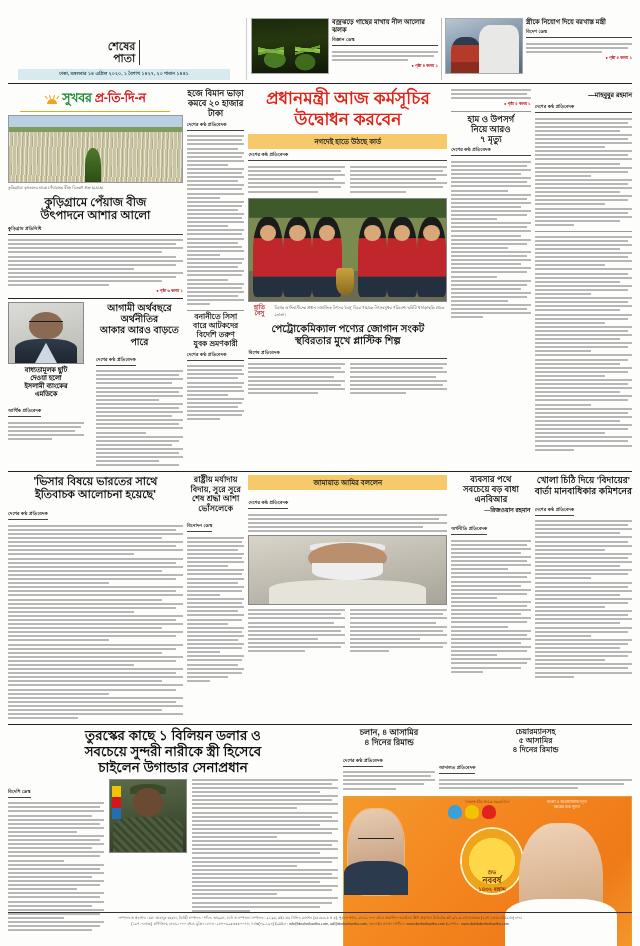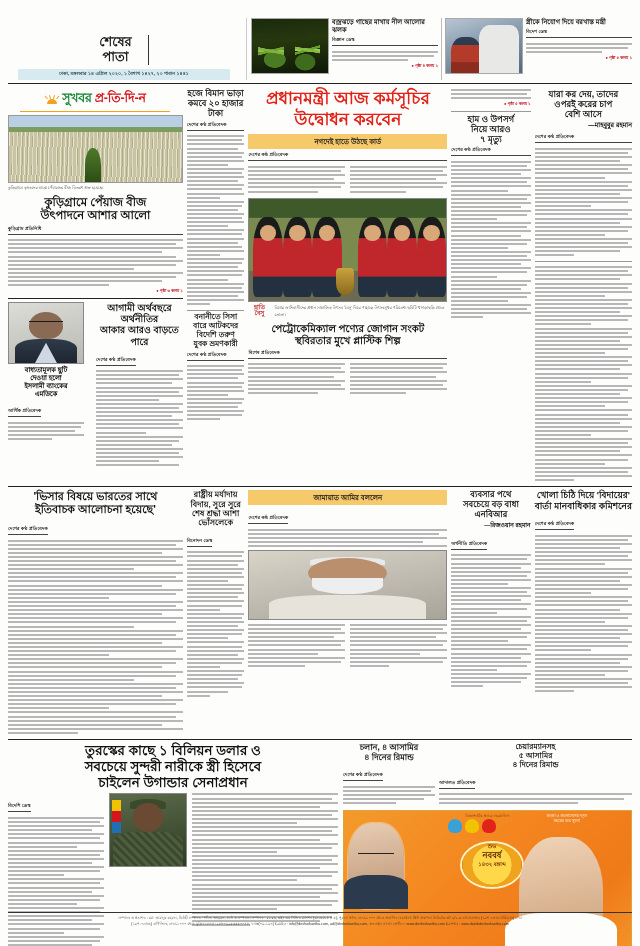--- a/index.html
+++ b/index.html
@@ -31,22 +31,22 @@
   .vrule { width: 1px; background: #bbb; align-self: stretch; }
   .jump { font-size: 4px; color: #b01; text-align: right; font-weight: bold; }
 
   
   .masthead { display: flex; align-items: flex-end; gap: 6px; height: 74px; }
   .mast-left {
     width: 232px; display: flex; flex-direction: column; align-items: center;
   }
   .mast-row { display: flex; align-items: center; gap: 4px; }
   .shesher {
-    font-size: 13px; font-weight: bold; text-align: center; line-height: 1.15;
-    color: #1a1a1a; border-right: 1.2px solid #333; padding-right: 16px;
+    font-size: 11px; font-weight: bold; text-align: right; line-height: 1.15;
+    color: #1a1a1a; border-right: 1.2px solid #333; padding-right: 4px;
   }
   .logo {
     font-size: 31px; font-weight: bold; letter-spacing: -.5px;
     color: #111; line-height: 1; font-family: "Liberation Serif", serif;
     text-shadow: .6px .6px 0 #bbb;
   }
   .dateline {
     margin-top: 4px; background: #d6eaf0; width: 212px;
     text-align: center; font-size: 4.6px; font-weight: bold;
     color: #1d3b44; padding: 1.6px 0; letter-spacing: .1px;
@@ -231,23 +231,23 @@
     box-shadow: 0 0 0 1px rgba(255,255,255,.35);
   }
   .ad-face-l .suit{ position:absolute; left:-4px; bottom:0; width:64px; height:34px; background:#2b3a4d; border-radius: 36% 36% 0 0; }
   .ad-face-l .glass{ position:absolute; left:18%; top:34%; width:64%; height:9%; border-top:1.6px solid #222; }
   .ad-face-r {
     position:absolute; right:28px; top:26px; width:84px; height:124px;
     background: linear-gradient(170deg,#f0d3b6,#c79a74); border-radius: 42% 42% 26% 26%;
   }
   .ad-face-r .shirt{ position:absolute; left:-14px; bottom:0; width:112px; height:48px; background:#fdfdfb; border-radius: 34% 34% 0 0; }
   .ad-seal {
-    position:absolute; left:118px; top:32px; width:60px; height:44px; border-radius:50%;
+    position:absolute; left:118px; top:32px; width:60px; height:64px; border-radius:50%;
     background: radial-gradient(circle,#ffd84a 0 52%, #f0a41e 53% 78%, #d98611 79%);
-    display:flex; flex-direction:column; align-items:center; justify-content:flex-start;
+    display:flex; flex-direction:column; align-items:center; justify-content:flex-end;
     box-shadow: 0 0 0 2px #fff3c4;
   }
   .ad-seal span { font-size:5.4px; font-weight:bold; color:#7a2b00; line-height:1.25; }
   .ad-seal .big { font-size:8.4px; color:#5d1f00; }
   .ad-motifs { position:absolute; left:104px; top:8px; display:flex; gap:3px; }
   .motif { width:14px; height:14px; border-radius:50% 50% 40% 40%; }
   .ad-greet {
     position:absolute; left:96px; top:96px; width:118px; text-align:center;
     line-height:1.3;
   }
@@ -615,25 +615,20 @@
         <div class="ln s2"></div>
           <div class="ln s4"></div>
           <div class="ln s1"></div>
         <div class="ln s2"></div>
           <div class="ln s1"></div>
           <div class="ln s6"></div>
       </div>
     </div>
 
     <div class="col c-right">
-      <div class="hl" style="font-size:8.6px">
-        <div>যারা কর দেয়, তাদের</div>
-        <div>ওপরই করের চাপ</div>
-        <div>বেশি আসে</div>
-      </div>
       <div style="font-size:6.4px;text-align:right;font-weight:bold;margin-top:1px">—মাহবুবুর রহমান</div>
       <div class="byline">দেশের কণ্ঠ প্রতিবেদক</div>
       <div class="body-lines">
         <div class="ln s1"></div>
           <div class="ln s2"></div>
           <div class="ln s1"></div>
         <div class="ln s3"></div>
           <div class="ln s1"></div>
           <div class="ln s2"></div>
         <div class="ln s1"></div>

